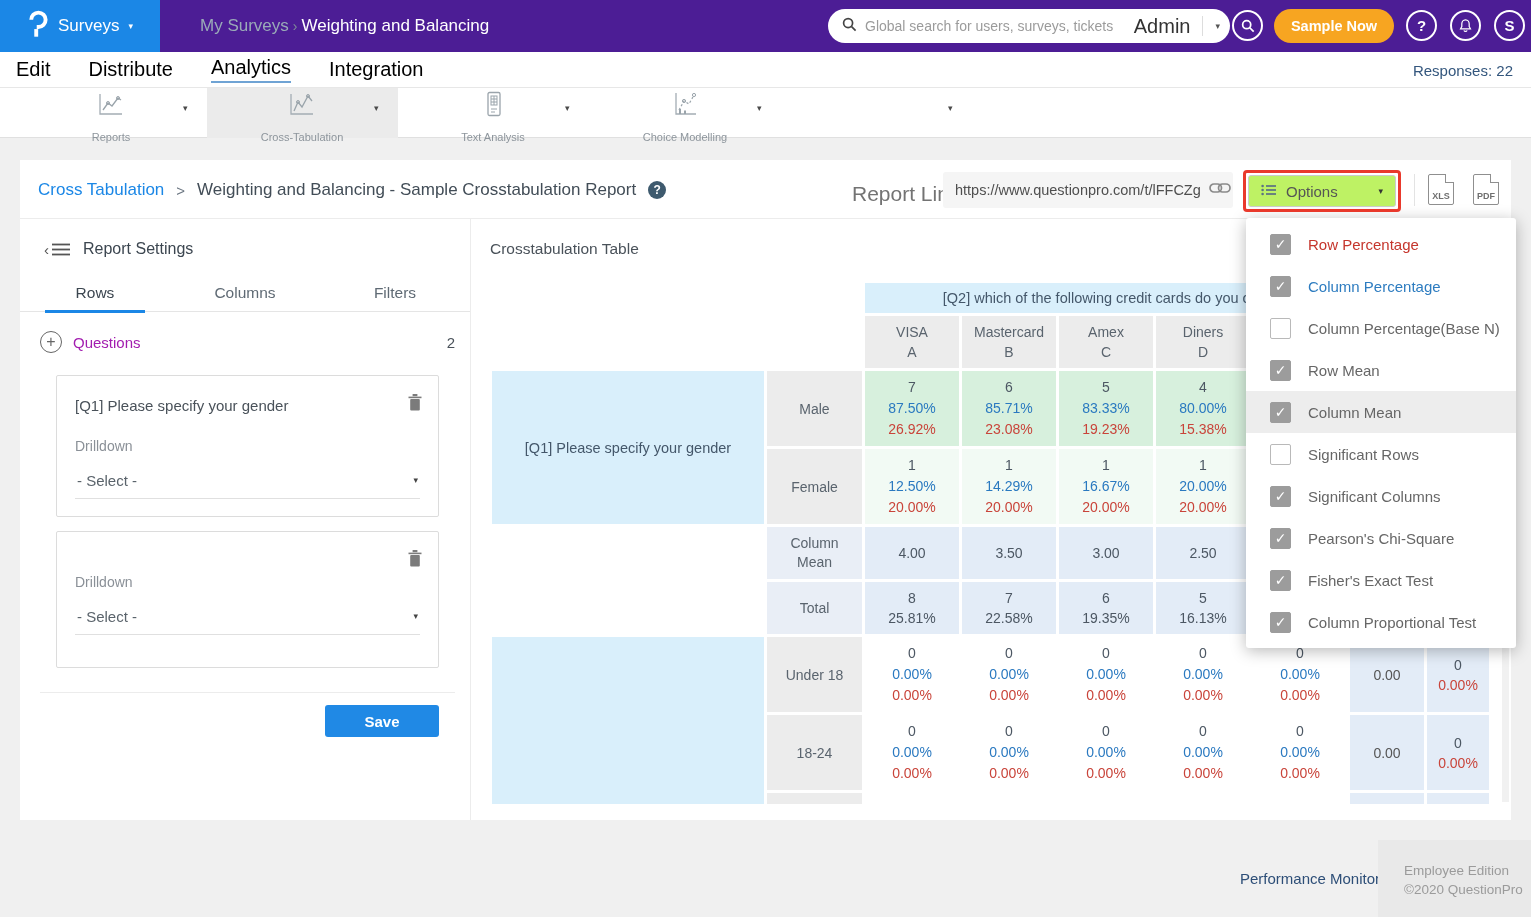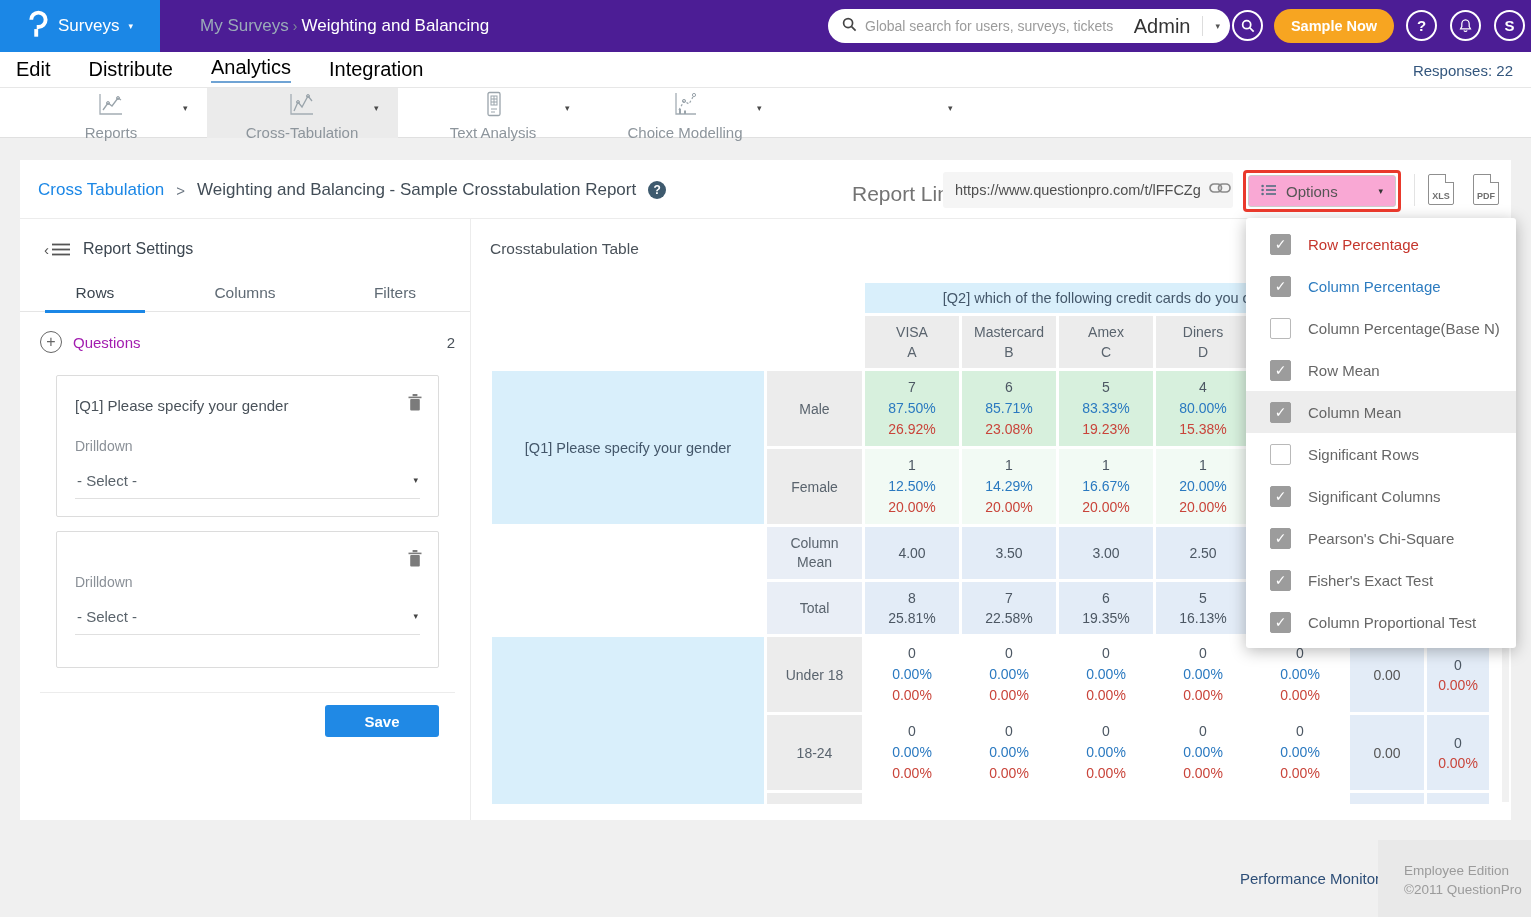--- a/index.html
+++ b/index.html
@@ -28,21 +28,21 @@
   
   #subnav{position:absolute;left:0;top:52px;width:1531px;height:36px;background:#fff;border-bottom:1px solid #e7e7e7;display:flex;align-items:center;padding-left:16px;gap:38px}
   .nav-tab{font-size:20px;color:#000000;cursor:pointer}
   .nav-tab.active{border-bottom:2px solid #6fa3d4;padding-bottom:2px}
   #responses{position:absolute;right:18px;top:0;height:36px;display:flex;align-items:center;font-size:15px;color:#33567d}
 
   
   #toolbar{position:absolute;left:0;top:88px;width:1531px;height:50px;background:#fff;border-bottom:1px solid #e0e0e0}
   #tool-active-bg{position:absolute;left:207px;top:0;width:191px;height:50px;background:#ebebeb}
   .tool{position:absolute;top:3px;width:150px;height:46px;display:flex;flex-direction:column;align-items:center;cursor:pointer}
-  .tool .tlabel{font-size:15px;color:#8d959c;margin-top:2px}
+  .tool .tlabel{font-size:11px;color:#8d959c;margin-top:9px}
   .tcaret{position:absolute;top:15px;font-size:9px;color:#4a4a4a;cursor:pointer}
 
   
   #card{position:absolute;left:20px;top:160px;width:1491px;height:660px;background:#fff}
   #card-head-div{position:absolute;left:20px;top:218px;width:1491px;height:1px;background:#ececec}
   #panel-div{position:absolute;left:470px;top:219px;width:1px;height:601px;background:#ececec}
 
   #report-bc{position:absolute;left:38px;top:180px;display:flex;align-items:center;gap:12px;font-size:17px}
   #report-bc .lnk{color:#1b87e6;cursor:pointer}
   #report-bc .sep{color:#6b7682;font-size:15px}
@@ -52,21 +52,21 @@
   #rl-label{position:absolute;left:852px;top:182px;font-size:21px;color:#737373}
   #url-box{position:absolute;left:943px;top:172px;width:290px;height:36px;background:#f5f5f5;border-radius:3px;display:flex;align-items:center;padding:0 10px 0 12px;gap:8px;cursor:pointer}
   #url-box .url{font-size:14.5px;color:#4f4f4f;white-space:nowrap}
   #hdr-div{position:absolute;left:1414px;top:174px;width:1px;height:32px;background:#e3e3e3}
   .doc-icon{position:absolute;top:174px;width:26px;height:31px;border:1.6px solid #8f8f8f;border-radius:2px;cursor:pointer;background:#fff}
   .doc-icon .fold{position:absolute;right:-1px;top:-1px;width:0;height:0;border-style:solid;border-width:0 9px 9px 0;border-color:transparent #fff transparent transparent}
   .doc-icon .fold2{position:absolute;right:-1px;top:-1px;width:9px;height:9px;border-left:1.6px solid #8f8f8f;border-bottom:1.6px solid #8f8f8f;background:#fff}
   .doc-icon .dlabel{position:absolute;left:0;right:0;bottom:3px;text-align:center;font-size:9px;font-weight:bold;color:#6f6f6f}
 
   #red-box{position:absolute;left:1243px;top:170px;width:158px;height:42px;border:3px solid #e9392c;border-radius:4px;z-index:31}
-  #options-btn{position:absolute;left:1248px;top:175px;width:148px;height:32px;background:#f9a8d4;border:1px solid #ccc;border-radius:3px;display:flex;align-items:center;padding:0 12px;gap:9px;cursor:pointer;z-index:32}
+  #options-btn{position:absolute;left:1248px;top:175px;width:148px;height:32px;background:#bef264;border:1px solid #ccc;border-radius:3px;display:flex;align-items:center;padding:0 12px;gap:9px;cursor:pointer;z-index:32}
   #options-btn .olabel{font-size:15px;color:#555}
   #options-btn .caret{margin-left:auto;color:#333}
 
   
   #rs-head{position:absolute;left:44px;top:240px;display:flex;align-items:center;gap:13px;cursor:pointer}
   #rs-head .rst{font-size:16px;color:#3c4650}
   #settings-tabs{position:absolute;left:20px;top:276px;width:450px;height:36px;border-bottom:1px solid #e5e5e5;display:flex}
   .stab{width:150px;text-align:center;font-size:15.5px;color:#5f6a74;padding-top:8px;cursor:pointer;position:relative;height:36px}
   .stab.active{color:#3c4650}
   .stab.active::after{content:"";position:absolute;left:25px;right:25px;bottom:-1px;height:3px;background:#1b87e6}
@@ -594,16 +594,16 @@
       </div>
       <div class="menu-item">
         <span class="cb on">✓</span>
         <span class="ml">Column Proportional Test</span>
       </div>
     </div>
 
   <span id="perf-link">Performance Monitor</span>
   <div id="edition-panel">
     <div>Employee Edition</div>
-    <div>©2011 QuestionPro</div>
+    <div>©2020 QuestionPro</div>
   </div>
 
 </div>
 
 </body></html>

